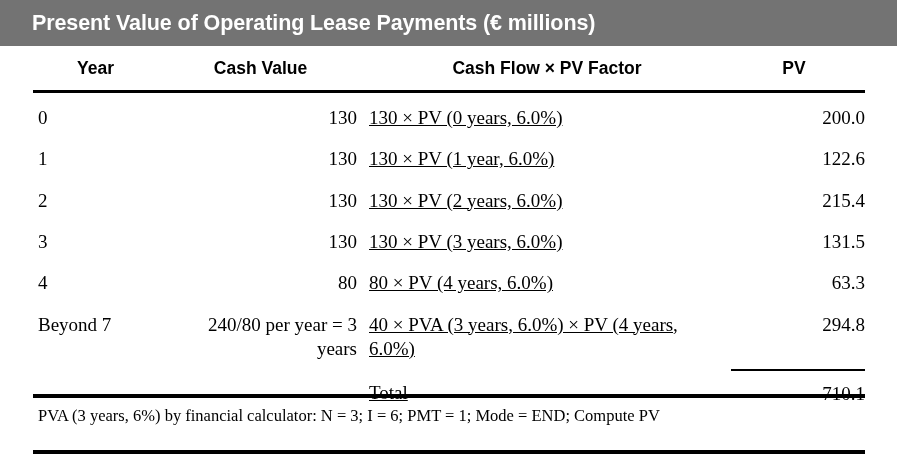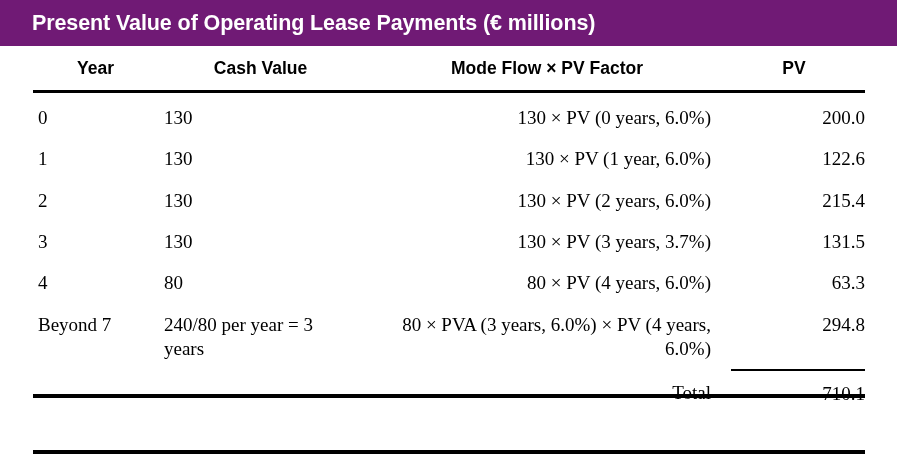--- a/index.html
+++ b/index.html
@@ -23,21 +23,21 @@
     box-sizing: border-box;
   }
 
   
   .title-bar {
     position: absolute;
     left: 0;
     top: 0;
     width: 897px;
     height: 46px;
-    background: #701a75;
+    background: #737373;
     display: flex;
     align-items: center;
   }
   .title-text {
     font-family: "Liberation Sans", "DejaVu Sans", sans-serif;
     font-weight: bold;
     font-size: 21.5px;
     letter-spacing: -0.1px;
     color: #ffffff;
     padding-left: 32px;
@@ -83,28 +83,29 @@
     line-height: 1.28;
   }
   tbody tr:first-child td { padding-top: 13px; }
 
   td.col-year {
     text-align: left;
     padding-left: 5px;
     white-space: nowrap;
   }
   td.col-cashflow {
+    text-align: right;
+    padding-left: 6px;
+    padding-right: 6px;
+  }
+  td.col-formula {
     text-align: left;
     padding-left: 6px;
-    padding-right: 6px;
-  }
-  td.col-formula {
-    text-align: right;
-    padding-left: 6px;
     padding-right: 20px;
+    text-decoration: underline;
   }
   td.col-pv {
     text-align: right;
     padding-right: 0px;
     white-space: nowrap;
   }
 
   
   tr.total-row td {
     padding-top: 11px;
@@ -156,21 +157,21 @@
       <colgroup>
         <col class="c-year">
         <col class="c-cashflow">
         <col class="c-formula">
         <col class="c-pv">
       </colgroup>
       <thead>
         <tr>
           <th class="th-year">Year</th>
           <th class="th-cashflow">Cash Value</th>
-          <th class="th-formula">Mode Flow × PV Factor</th>
+          <th class="th-formula">Cash Flow × PV Factor</th>
           <th class="th-pv">PV</th>
         </tr>
       </thead>
       <tbody>
 
         <tr>
           <td class="col-year">0</td>
           <td class="col-cashflow">130</td>
           <td class="col-formula">130 × PV (0 years, 6.0%)</td>
           <td class="col-pv">200.0</td>
@@ -186,47 +187,48 @@
         <tr>
           <td class="col-year">2</td>
           <td class="col-cashflow">130</td>
           <td class="col-formula">130 × PV (2 years, 6.0%)</td>
           <td class="col-pv">215.4</td>
         </tr>
 
         <tr>
           <td class="col-year">3</td>
           <td class="col-cashflow">130</td>
-          <td class="col-formula">130 × PV (3 years, 3.7%)</td>
+          <td class="col-formula">130 × PV (3 years, 6.0%)</td>
           <td class="col-pv">131.5</td>
         </tr>
 
         <tr>
           <td class="col-year">4</td>
           <td class="col-cashflow">80</td>
           <td class="col-formula">80 × PV (4 years, 6.0%)</td>
           <td class="col-pv">63.3</td>
         </tr>
 
         <tr>
           <td class="col-year">Beyond 7</td>
           <td class="col-cashflow">240/80 per year = 3 years</td>
-          <td class="col-formula">80 × PVA (3 years, 6.0%) × PV (4 years, 6.0%)</td>
+          <td class="col-formula">40 × PVA (3 years, 6.0%) × PV (4 years, 6.0%)</td>
           <td class="col-pv">294.8</td>
         </tr>
 
         <tr class="total-row">
           <td class="col-year"></td>
           <td class="col-cashflow"></td>
           <td class="col-formula">Total</td>
           <td class="col-pv">710.1</td>
         </tr>
 
       </tbody>
     </table>
   </div>
 
   <div class="rule-bottom"></div>
 
+  <div class="footnote">PVA (3 years, 6%) by financial calculator: N = 3; I = 6; PMT = 1; Mode = END; Compute PV</div>
 
   <div class="rule-final"></div>
 
 </div>
 
 </body></html>

